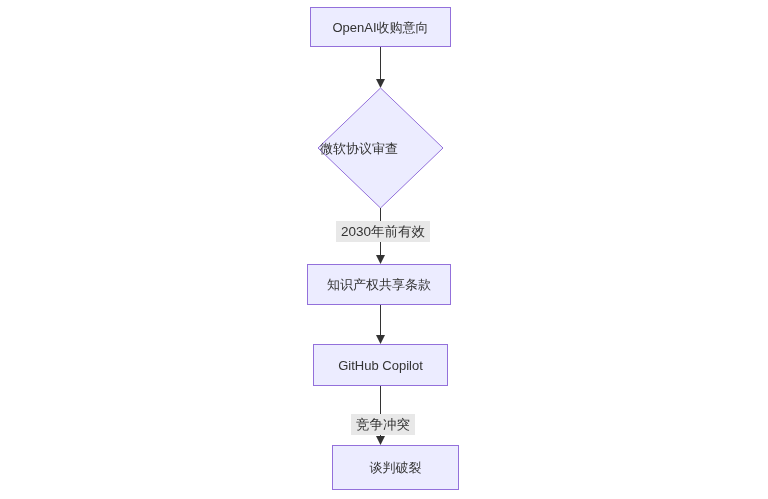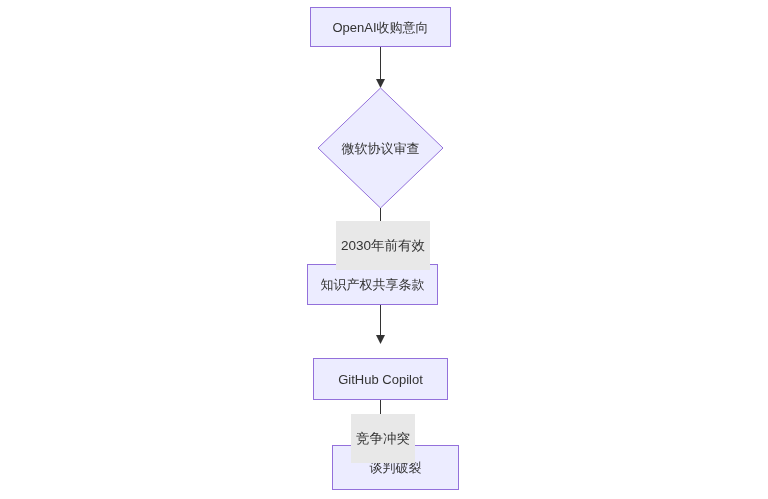--- a/index.html
+++ b/index.html
@@ -20,27 +20,27 @@
   }
   .node{
     position:absolute;box-sizing:border-box;
     display:flex;align-items:center;justify-content:center;
     background:var(--node-fill,#ECECFF);
     border:1px solid var(--node-border,#9370DB);
     font-size:13px;line-height:1;text-align:center;
   }
   .diamond-label{
     position:absolute;left:320px;top:138px;width:121px;height:20px;
-    display:flex;align-items:center;justify-content:center;
+    display:flex;align-items:center;justify-content:flex-start;
     font-size:13px;line-height:1;text-align:center;
   }
   .edge-label{
     position:absolute;
     background:var(--edge-label-bg,#e8e8e8);
-    padding:16px 5px;font-size:13.5px;line-height:17px;
+    padding:2px 5px;font-size:13.5px;line-height:17px;
     white-space:nowrap;text-align:center;
   }
 </style>
 </head>
 <body>
 
 <div class="canvas">
 
   <svg class="layer" viewBox="0 0 768 499" aria-hidden="true">
 
@@ -60,25 +60,25 @@
   </svg>
 
   <div class="node" style="left:310px;top:7px;width:141px;height:40px">
     <span>OpenAI收购意向</span>
   </div>
 
   <div class="diamond-label">
     <span>微软协议审查</span>
   </div>
 
-  <div class="node" style="left:307px;top:264px;width:131px;height:41px">
+  <div class="node" style="left:307px;top:264px;width:144px;height:41px">
     <span>知识产权共享条款</span>
   </div>
 
-  <div class="node" style="left:313px;top:358px;width:135px;height:42px">
+  <div class="node" style="left:313px;top:344px;width:135px;height:42px">
     <span>GitHub Copilot</span>
   </div>
 
   <div class="node" style="left:332px;top:445px;width:127px;height:45px">
     <span>谈判破裂</span>
   </div>
 
   <div class="edge-label" style="left:336px;top:221px">
     <span>2030年前有效</span>
   </div>

